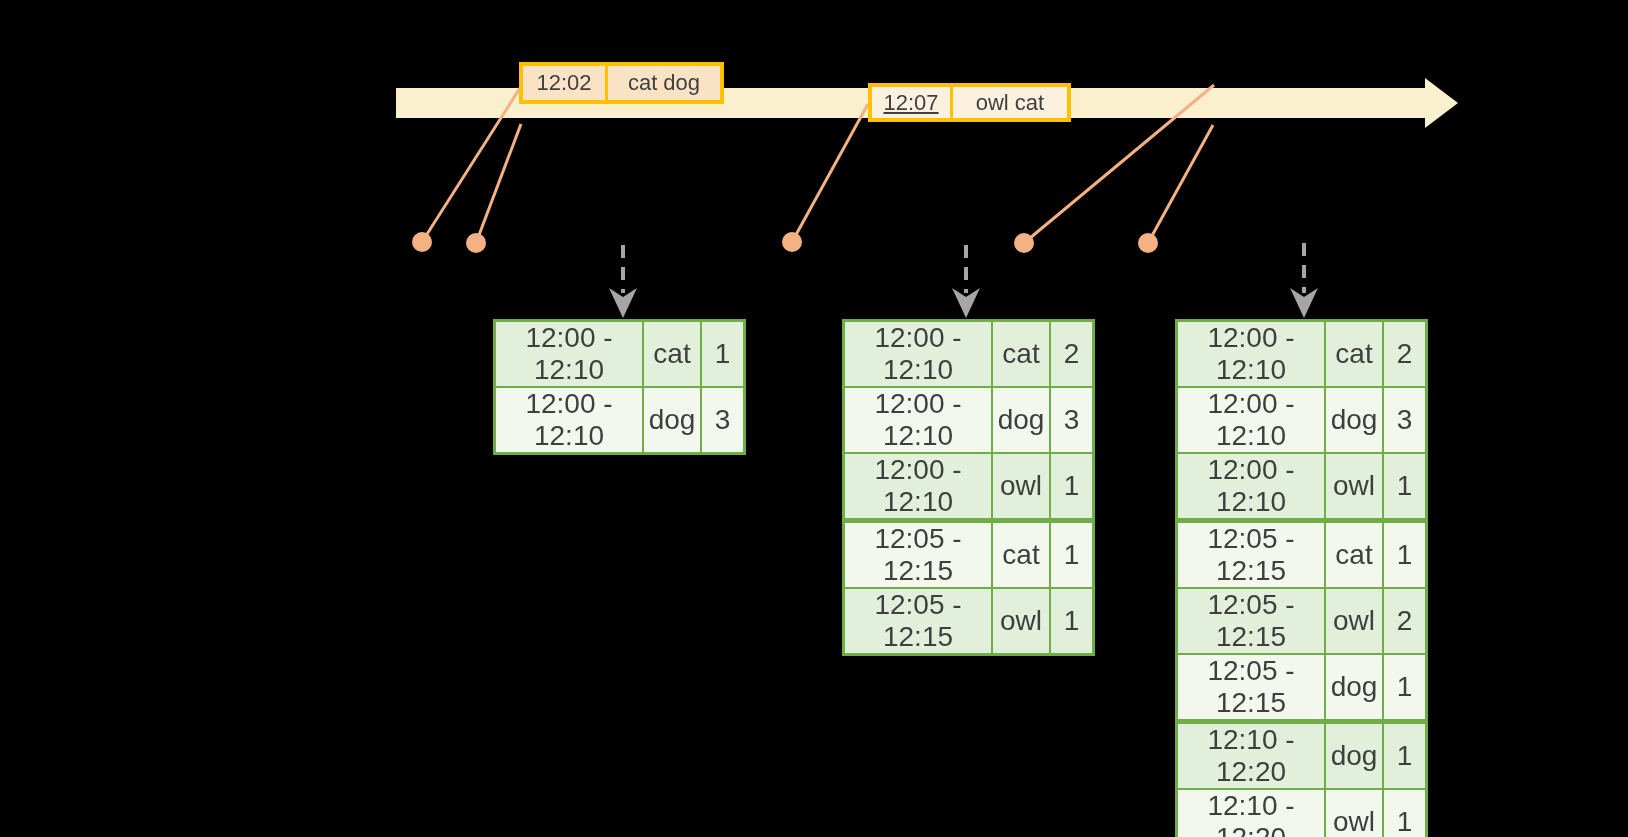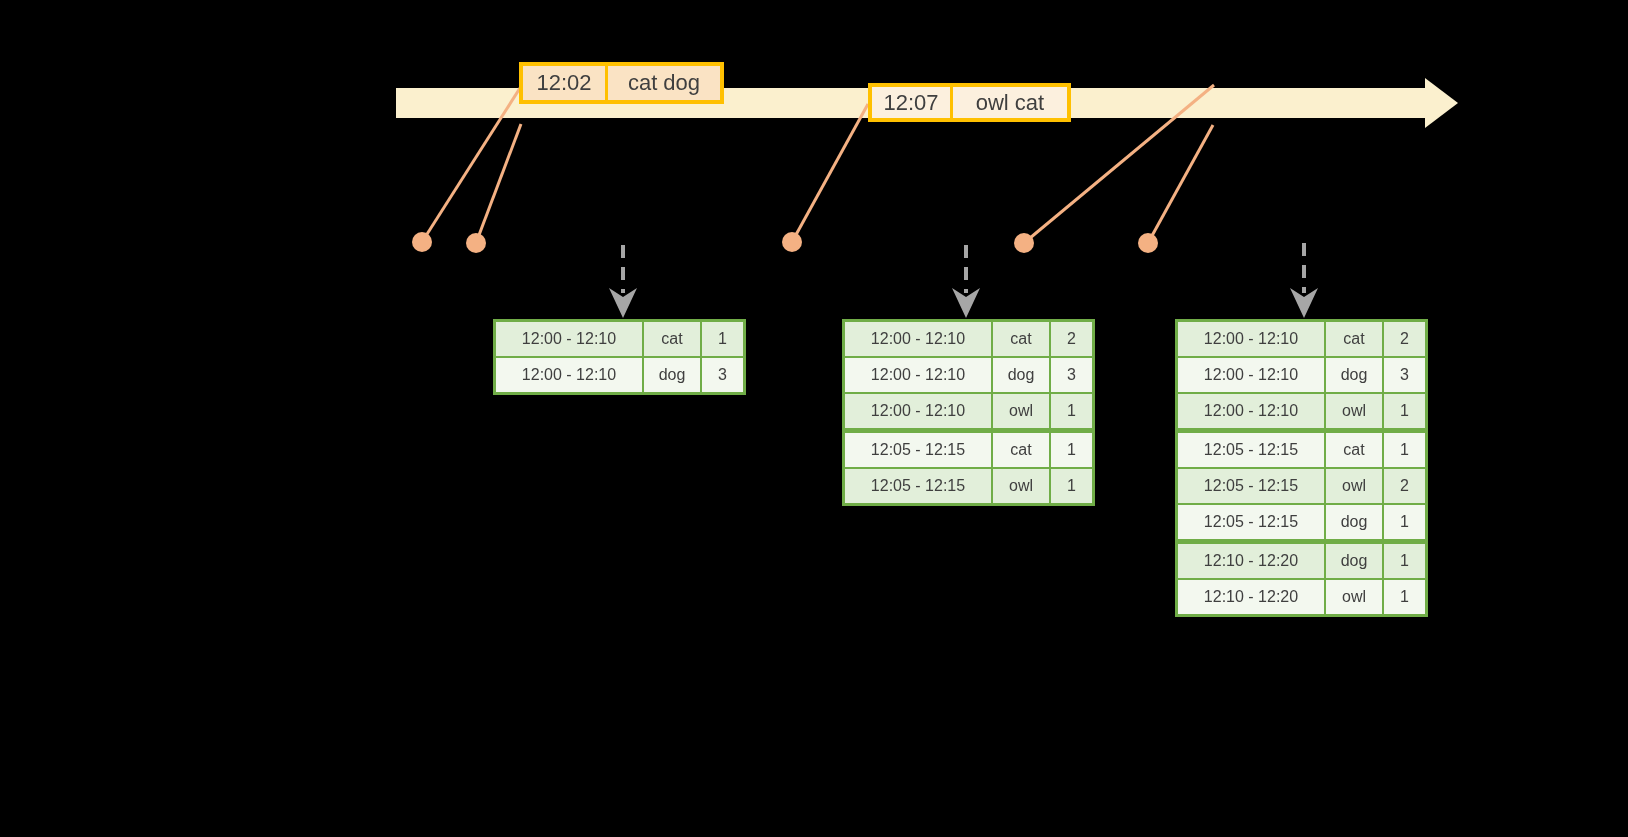--- a/index.html
+++ b/index.html
@@ -10,25 +10,25 @@
   .shape-layer{position:absolute;left:0;top:0;width:1628px;height:837px;}
   table{border-collapse:collapse;position:absolute;table-layout:fixed;}
   
   .etable{border:4px solid #FFC000;color:#3F3F3F;font-size:22px;}
   .etable td{border:3px solid #FFC000;text-align:center;vertical-align:middle;padding:0;}
   .etable tr.edark td{background:#FAE3C4;}
   .etable tr.elight td{background:#FCF0DE;}
   #et1{left:519px;top:62px;} #et1 td{height:34px;}
   #et1 .c-time{width:82px;} #et1 .c-words{width:112px;}
   #et2{left:868px;top:83px;} #et2 td{height:31px;}
-  #et2 .c-time{width:78px;} #et2 .c-words{width:114px;}
+  #et2 .c-time{width:78px;text-decoration:underline;} #et2 .c-words{width:114px;}
   #et3{left:1214px;top:62px;} #et3 td{height:34px;}
   #et3 .c-time{width:68px;} #et3 .c-words{width:100px;}
   
-  .rtable{border:3px solid #70AD47;color:#3F3F3F;font-size:16px;}
+  .rtable{border:3px solid #70AD47;color:#3F3F3F;font-size:28px;}
   .rtable td{border:2px solid #70AD47;text-align:center;vertical-align:middle;height:34px;padding:0;}
   .rtable tr.gs td{border-top-width:5px;}
   .rtable tr.dark td{background:#E2EFDA;}
   .rtable tr.light td{background:#F3F8EF;}
   .rtable .c-window{width:146px;} .rtable .c-word{width:56px;margin-top:33px;} .rtable .c-count{width:41px;}
   #rt1{left:493px;top:319px;}
   #rt2{left:842px;top:319px;}
   #rt3{left:1175px;top:319px;}
 </style>
 </head>

